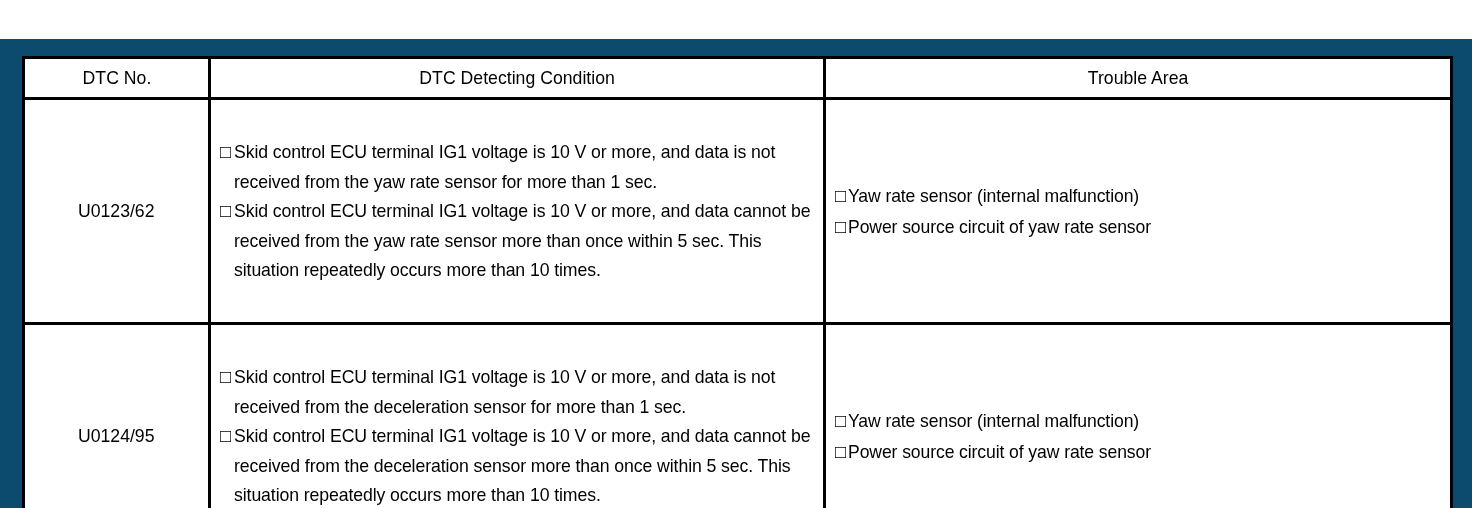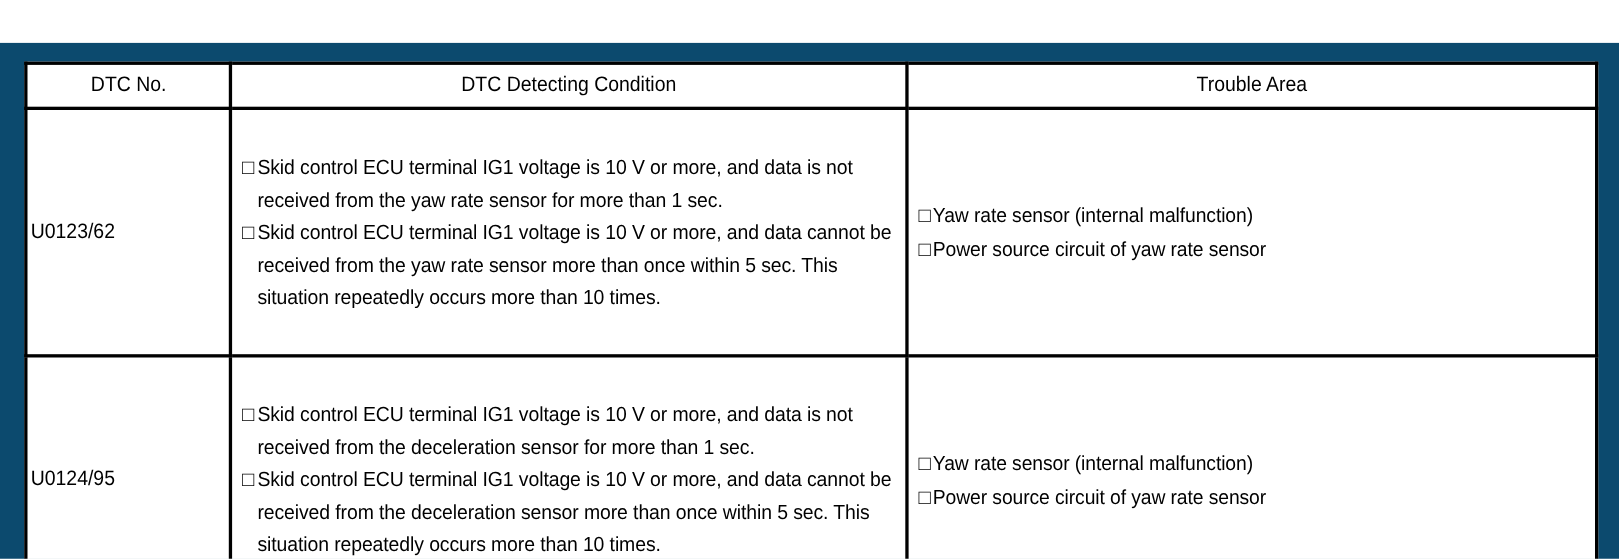--- a/index.html
+++ b/index.html
@@ -56,21 +56,21 @@
     white-space: nowrap;
   }
   .hdr-txt {
     display: inline-block;
     transform: scaleX(0.93);
     transform-origin: center center;
   }
 
   
   .cell-dtc {
-    text-align: left;
+    text-align: center;
     font-size: 19px;
     white-space: nowrap;
   }
   .cell-dtc .dtc-num {
     display: inline-block;
     transform: scaleX(0.93);
     transform-origin: center center;
   }
 
   .cell-cond {

